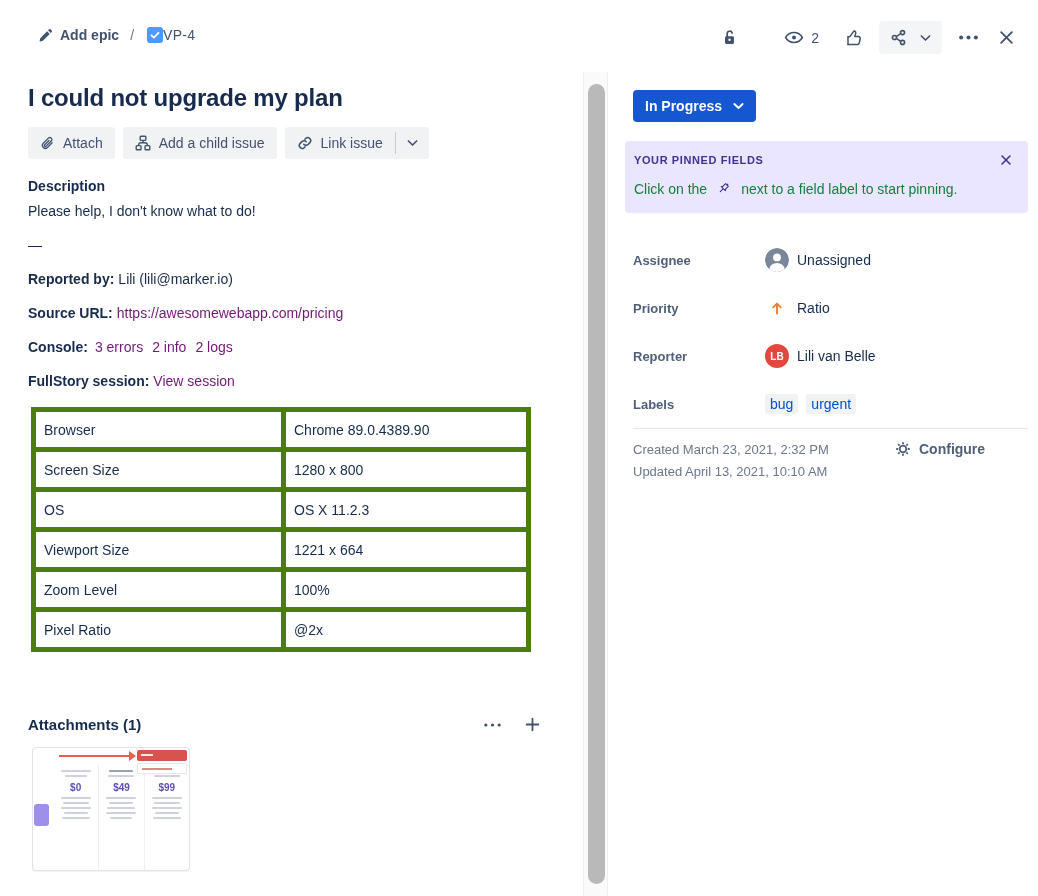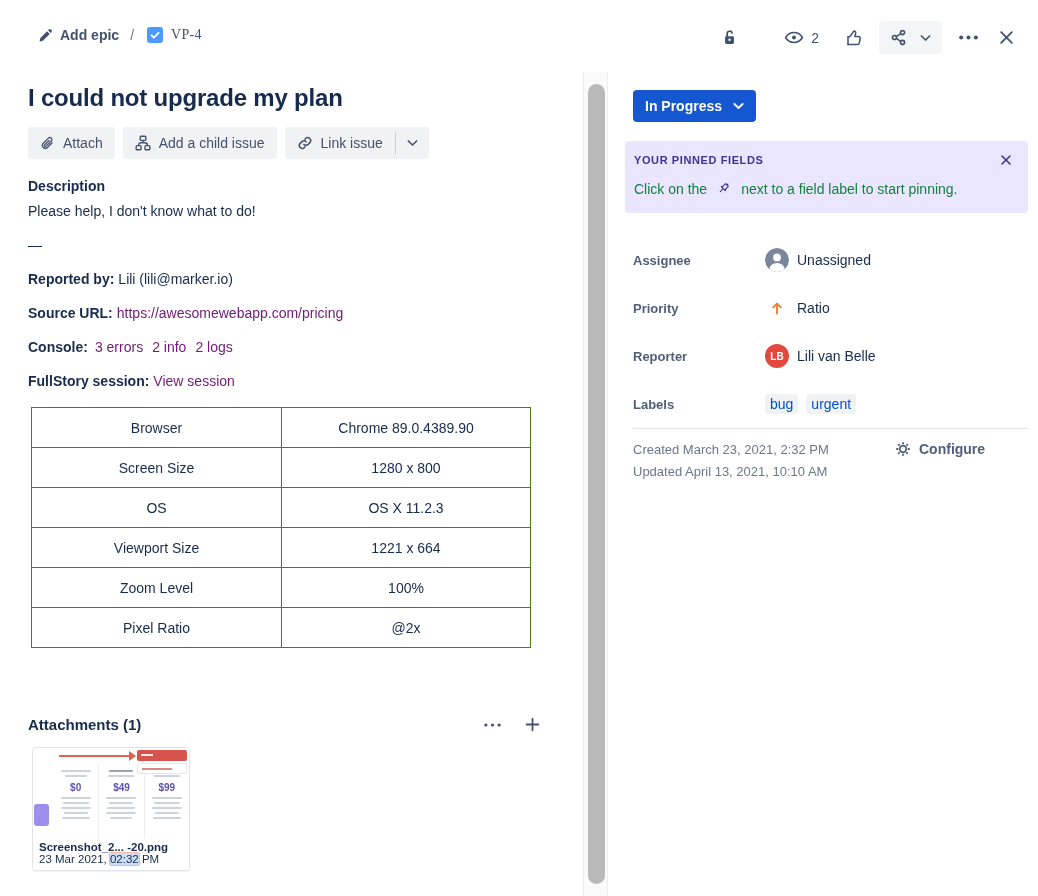--- a/index.html
+++ b/index.html
@@ -10,21 +10,21 @@
     -webkit-font-smoothing:antialiased;
   }
   svg { display:block; }
   a { color:#701a75; text-decoration:none; cursor:pointer; }
 
   
   .breadcrumb { position:absolute; left:38px; top:27px; display:flex; align-items:center; }
   .crumb-epic { display:flex; align-items:center; gap:7px; cursor:pointer; }
   .crumb-epic .label { font-size:14px; font-weight:700; color:#42526E; }
   .crumb-sep { margin:0 13px 0 11px; color:#6B778C; font-size:14px; }
-  .crumb-issue { display:flex; align-items:center; gap:8px; cursor:pointer;font-family:Liberation Serif, serif; }
+  .crumb-issue { display:flex; align-items:center; cursor:pointer; }
   .crumb-issue .key { font-size:14px; color:#42526E; letter-spacing:.3px; }
 
   .topbar-actions { position:absolute; top:21px; right:20px; display:flex; align-items:center; }
   .icon-btn { background:none; border:none; cursor:pointer; display:flex; align-items:center; padding:4px; }
   .watchers { display:flex; align-items:center; gap:7px; margin:0 18px 0 20px; }
   .watchers .count { font-size:14px; color:#42526E; }
   .like-btn { margin-right:12px; }
   .share-split { display:flex; align-items:center; gap:13px; background:#F4F5F7; border-radius:4px;
                  padding:8px 11px; margin-right:12px; cursor:pointer; }
   .more-btn { margin-right:12px; }
@@ -43,21 +43,21 @@
 
   .content { position:absolute; left:28px; top:178px; width:510px; }
   .content h3 { font-size:14px; font-weight:700; color:#172B4D; margin-bottom:9px; }
   .content p { font-size:14px; line-height:17px; margin-bottom:17px; color:#172B4D; }
   .content p b { font-weight:700; }
   .content .val { margin-left:4px; }
   .console-links a { margin-left:9px; }
   .console-links a:first-of-type { margin-left:7px; }
 
   table.env { border-collapse:collapse; margin:11px 0 0 3px; width:500px; }
-  table.env td { border:1px solid #4d7c0f; height:40px; padding:0 8px; font-size:14px; color:#172B4D;text-align:center; }
+  table.env td { border:5px solid #4d7c0f; height:40px; padding:0 8px; font-size:14px; color:#172B4D; }
   table.env td.k { width:250px; }
 
   .attach-header { position:absolute; left:28px; top:712px; width:517px;
                    display:flex; align-items:center; justify-content:space-between; }
   .attach-header .hd { font-size:15px; font-weight:700; color:#172B4D; }
   .attach-actions { display:flex; align-items:center; gap:14px; }
 
   
   .thumb-card { position:absolute; left:32px; top:747px; width:158px; height:124px;
                 background:#fff; border:1px solid #E0E3E8; border-radius:4px; overflow:hidden;
@@ -343,24 +343,20 @@
     <span class="t-arrow-line"></span>
     <span class="t-arrow-head"></span>
     <span class="t-toast">
         <i></i>
       </span>
     <span class="t-drop">
         <i></i>
       </span>
     <span class="t-purple"></span>
   </div>
-  <div class="thumb-caption">
-    <div class="name">Screenshot_2... -20.png</div>
-    <div class="date"><span>23 Mar 2021, </span><span class="time-hl">02:32</span><span> PM</span></div>
-  </div>
 </div>
 
 <div class="scroll-track">
   <div class="scroll-thumb"></div>
 </div>
 
 <button class="status-btn">
   <span>In Progress</span>
   <span>
     <svg viewBox="0 0 12 8" width="11" height="8" fill="none" stroke="#fff" stroke-width="2" stroke-linecap="round" stroke-linejoin="round">

